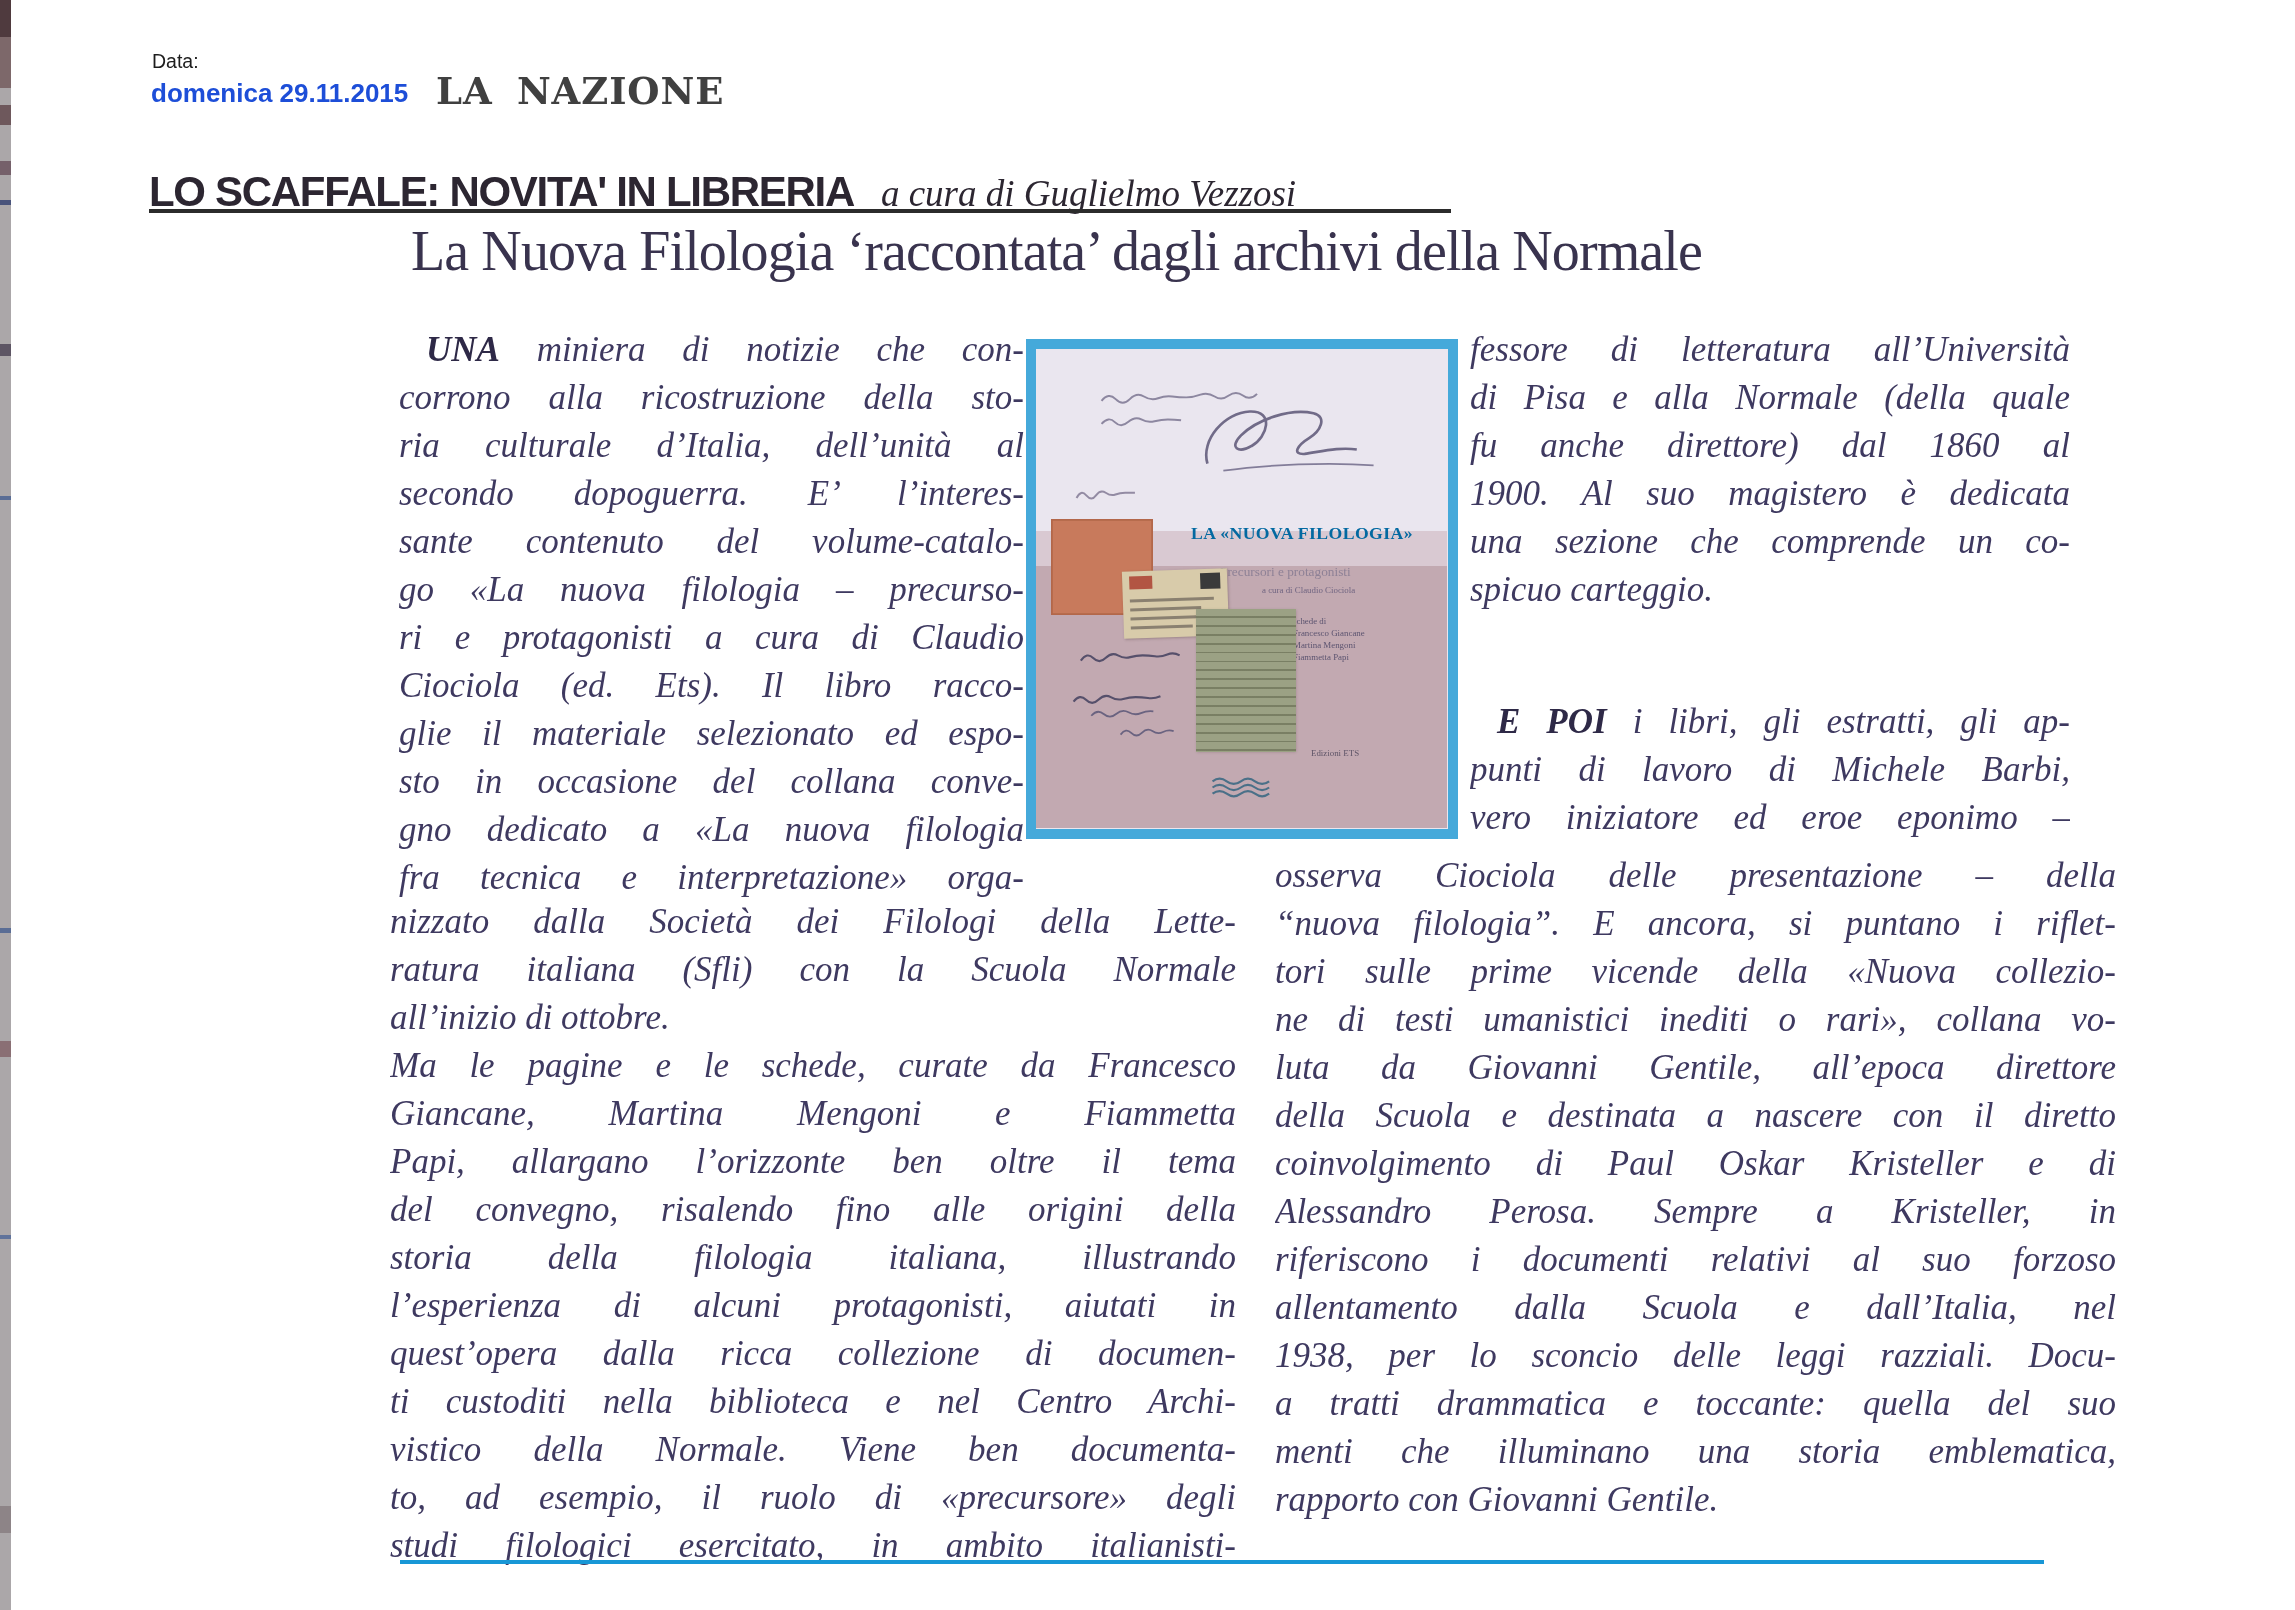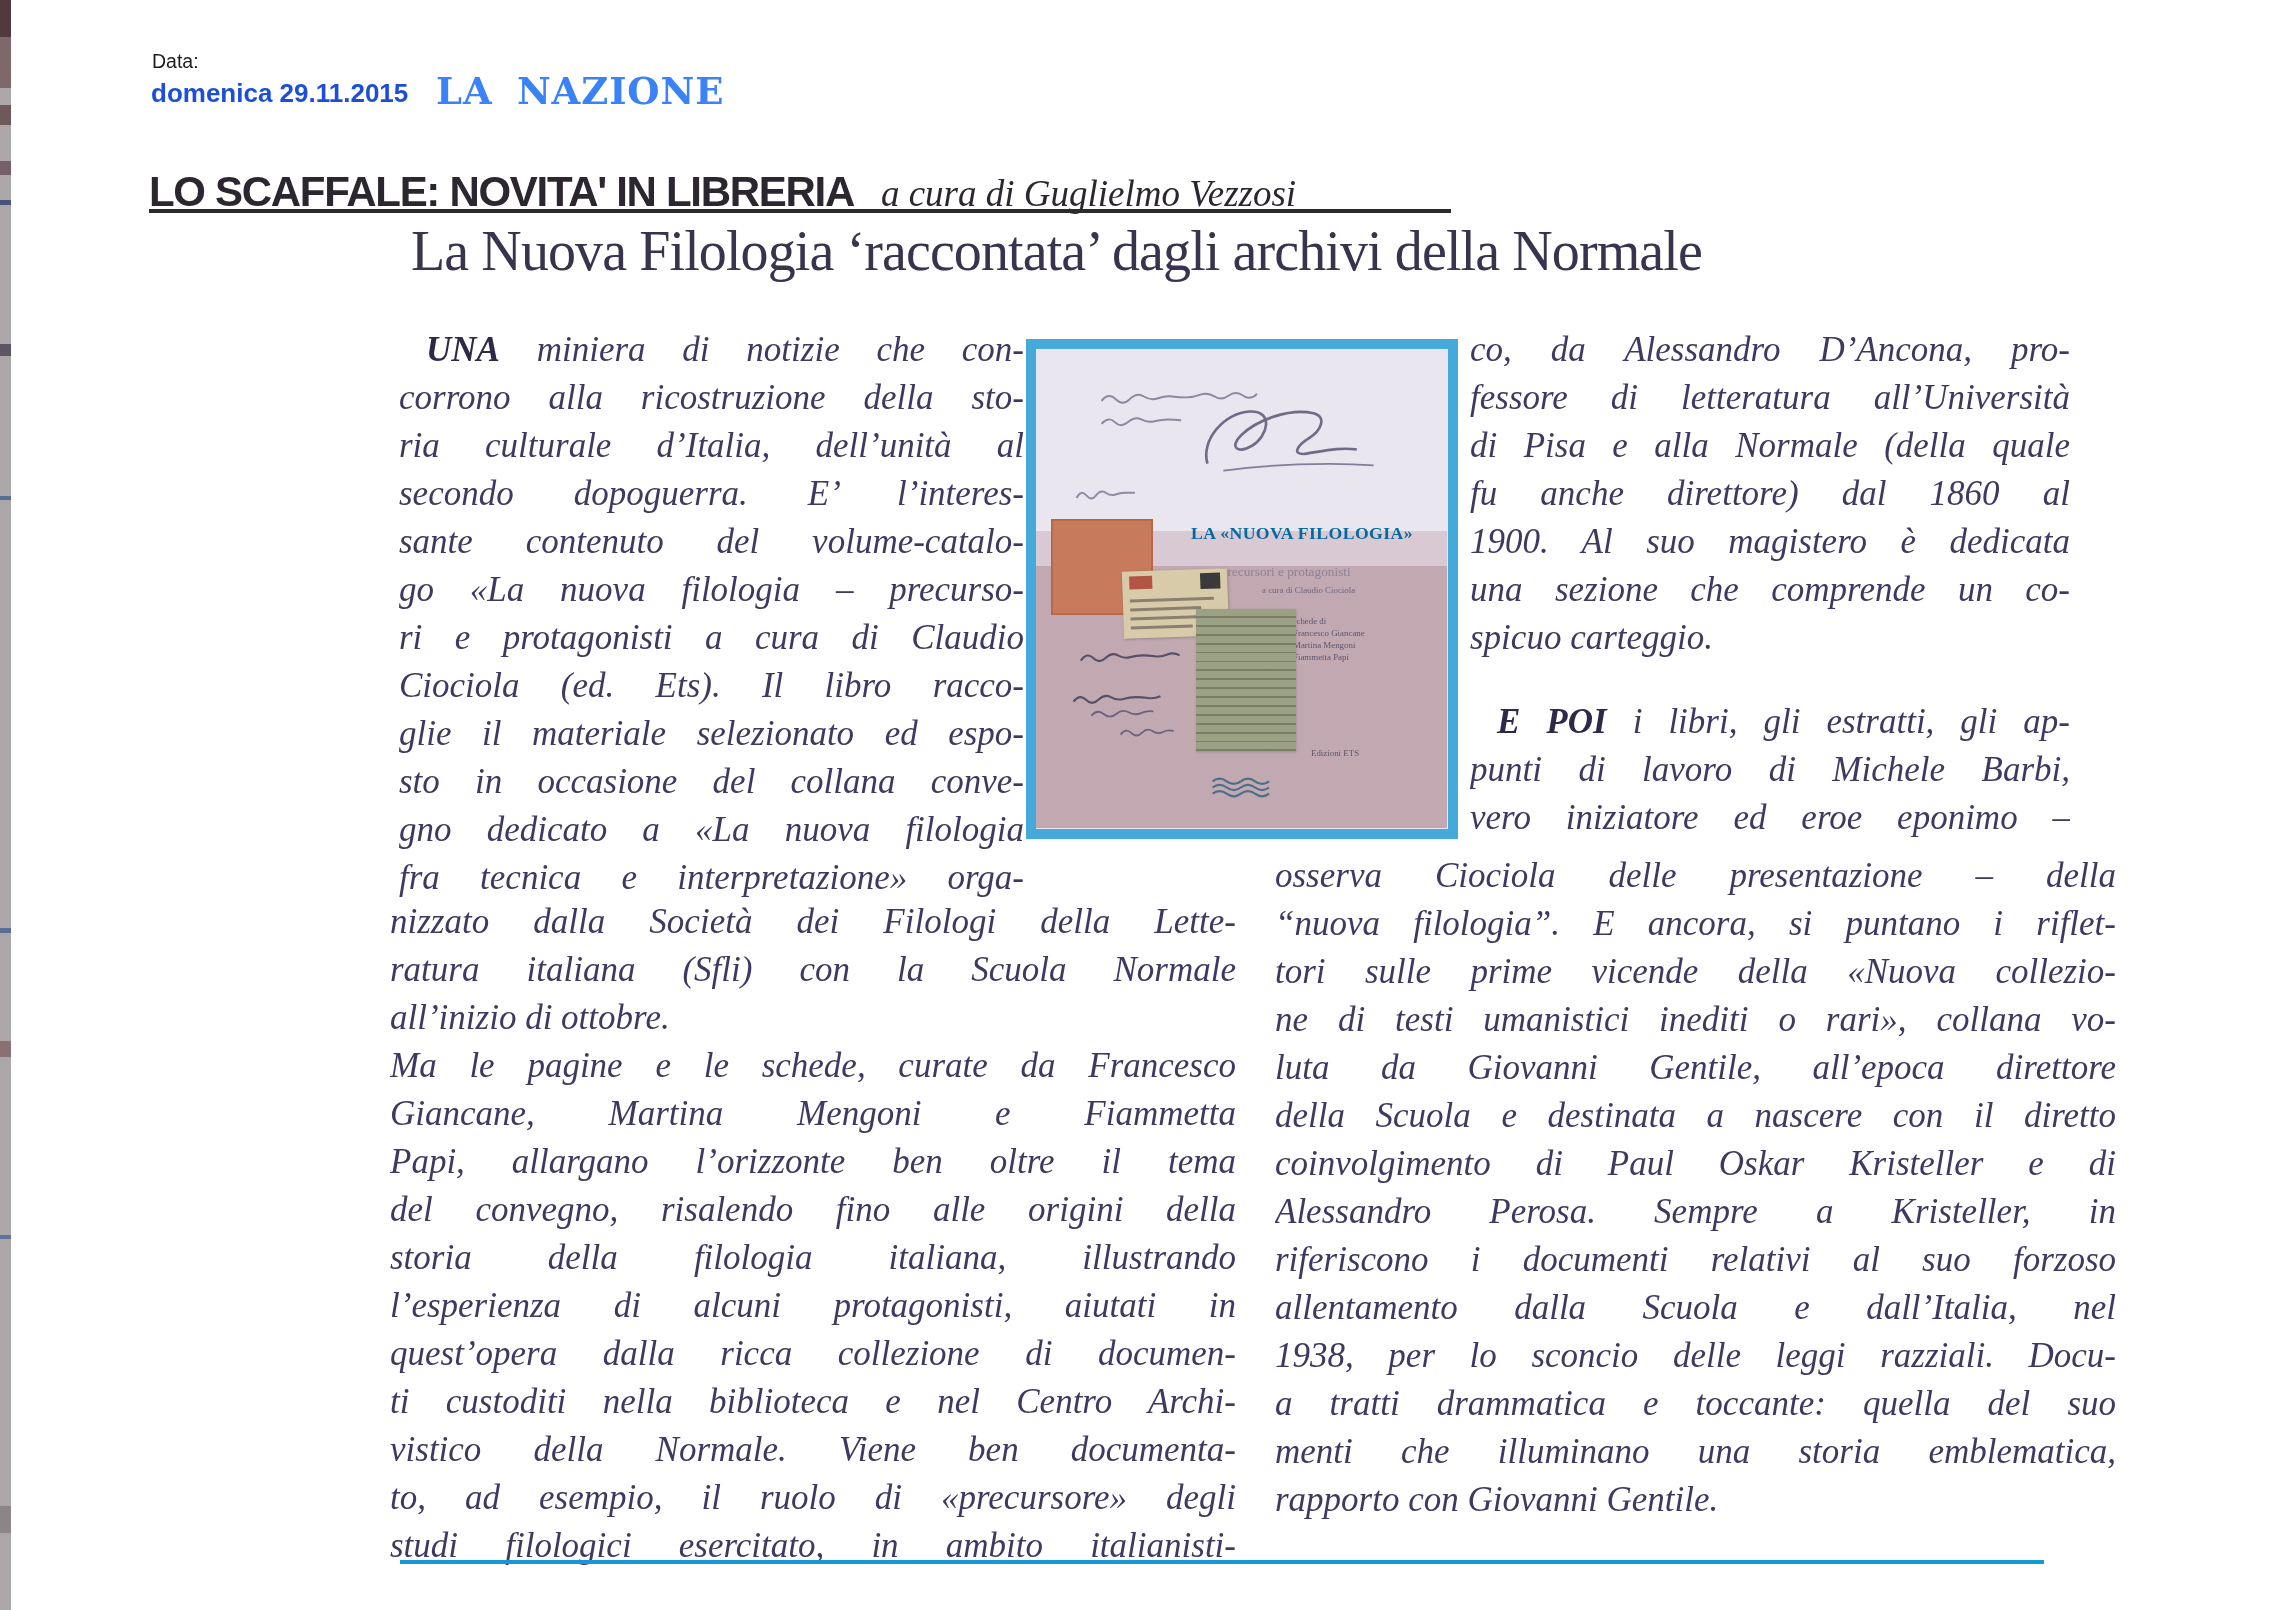--- a/index.html
+++ b/index.html
@@ -16,21 +16,21 @@
   .mk6{top:344px;height:12.4px;background:#5d5564;}
   .mk7{top:496px;height:4.4px;background:#5a6d95;}
   .mk8{top:928px;height:5.3px;background:#5a6d95;}
   .mk9{top:1041px;height:16px;background:#8a6f74;}
   .mk10{top:1235px;height:4.4px;background:#60739b;}
   .mk11{top:1506px;height:26.6px;background:#8d8487;}
 
   
   .hdr-data{position:absolute;left:152px;top:50px;font:19.5px "Liberation Sans",sans-serif;color:#1d1d1d;}
   .hdr-date{position:absolute;left:151px;top:78px;font:bold 26px "Liberation Sans",sans-serif;color:#1d4ed8;}
-  .masthead{position:absolute;left:436px;top:69px;font:bold 37px "DejaVu Serif",serif;color:#3b82f6;
+  .masthead{position:absolute;left:436px;top:69px;font:bold 37px "DejaVu Serif",serif;color:#404040;
             letter-spacing:0.9px;word-spacing:10.6px;}
 
   
   .rubric{position:absolute;left:149px;top:140px;display:flex;align-items:baseline;gap:27px;white-space:nowrap;margin-top:28px;}
   .rubric-title{font:bold 42px "Liberation Sans",sans-serif;letter-spacing:-1.3px;color:#2c2631;}
   .rubric-byline{font:italic 37px "Liberation Serif",serif;color:#2c2631;}
   .rubric-rule{position:absolute;left:149px;top:209px;width:1302px;height:4.4px;background:#2b2b2b;}
 
   
   .headline{position:absolute;left:411px;top:216px;margin:0;font:normal 56px/71px "Liberation Serif",serif;
@@ -142,21 +142,20 @@
       <div class="ln">storia della filologia italiana, illustrando</div>
       <div class="ln">l’esperienza di alcuni protagonisti, aiutati in</div>
       <div class="ln">quest’opera dalla ricca collezione di documen-</div>
       <div class="ln">ti custoditi nella biblioteca e nel Centro Archi-</div>
       <div class="ln">vistico della Normale. Viene ben documenta-</div>
       <div class="ln">to, ad esempio, il ruolo di «precursore» degli</div>
       <div class="ln">studi filologici esercitato, in ambito italianisti-</div>
     </div>
 
   <div class="col colR1">
-      <div class="ln">co, da Alessandro D’Ancona, pro-</div>
       <div class="ln">fessore di letteratura all’Università</div>
       <div class="ln">di Pisa e alla Normale (della quale</div>
       <div class="ln">fu anche direttore) dal 1860 al</div>
       <div class="ln">1900. Al suo magistero è dedicata</div>
       <div class="ln">una sezione che comprende un co-</div>
       <div class="ln noju">spicuo carteggio.</div>
     </div>
 
   <div class="col colR2">
     <div class="ln"><span class="lead-word">E POI</span><span> i libri, gli estratti, gli ap-</span></div>

